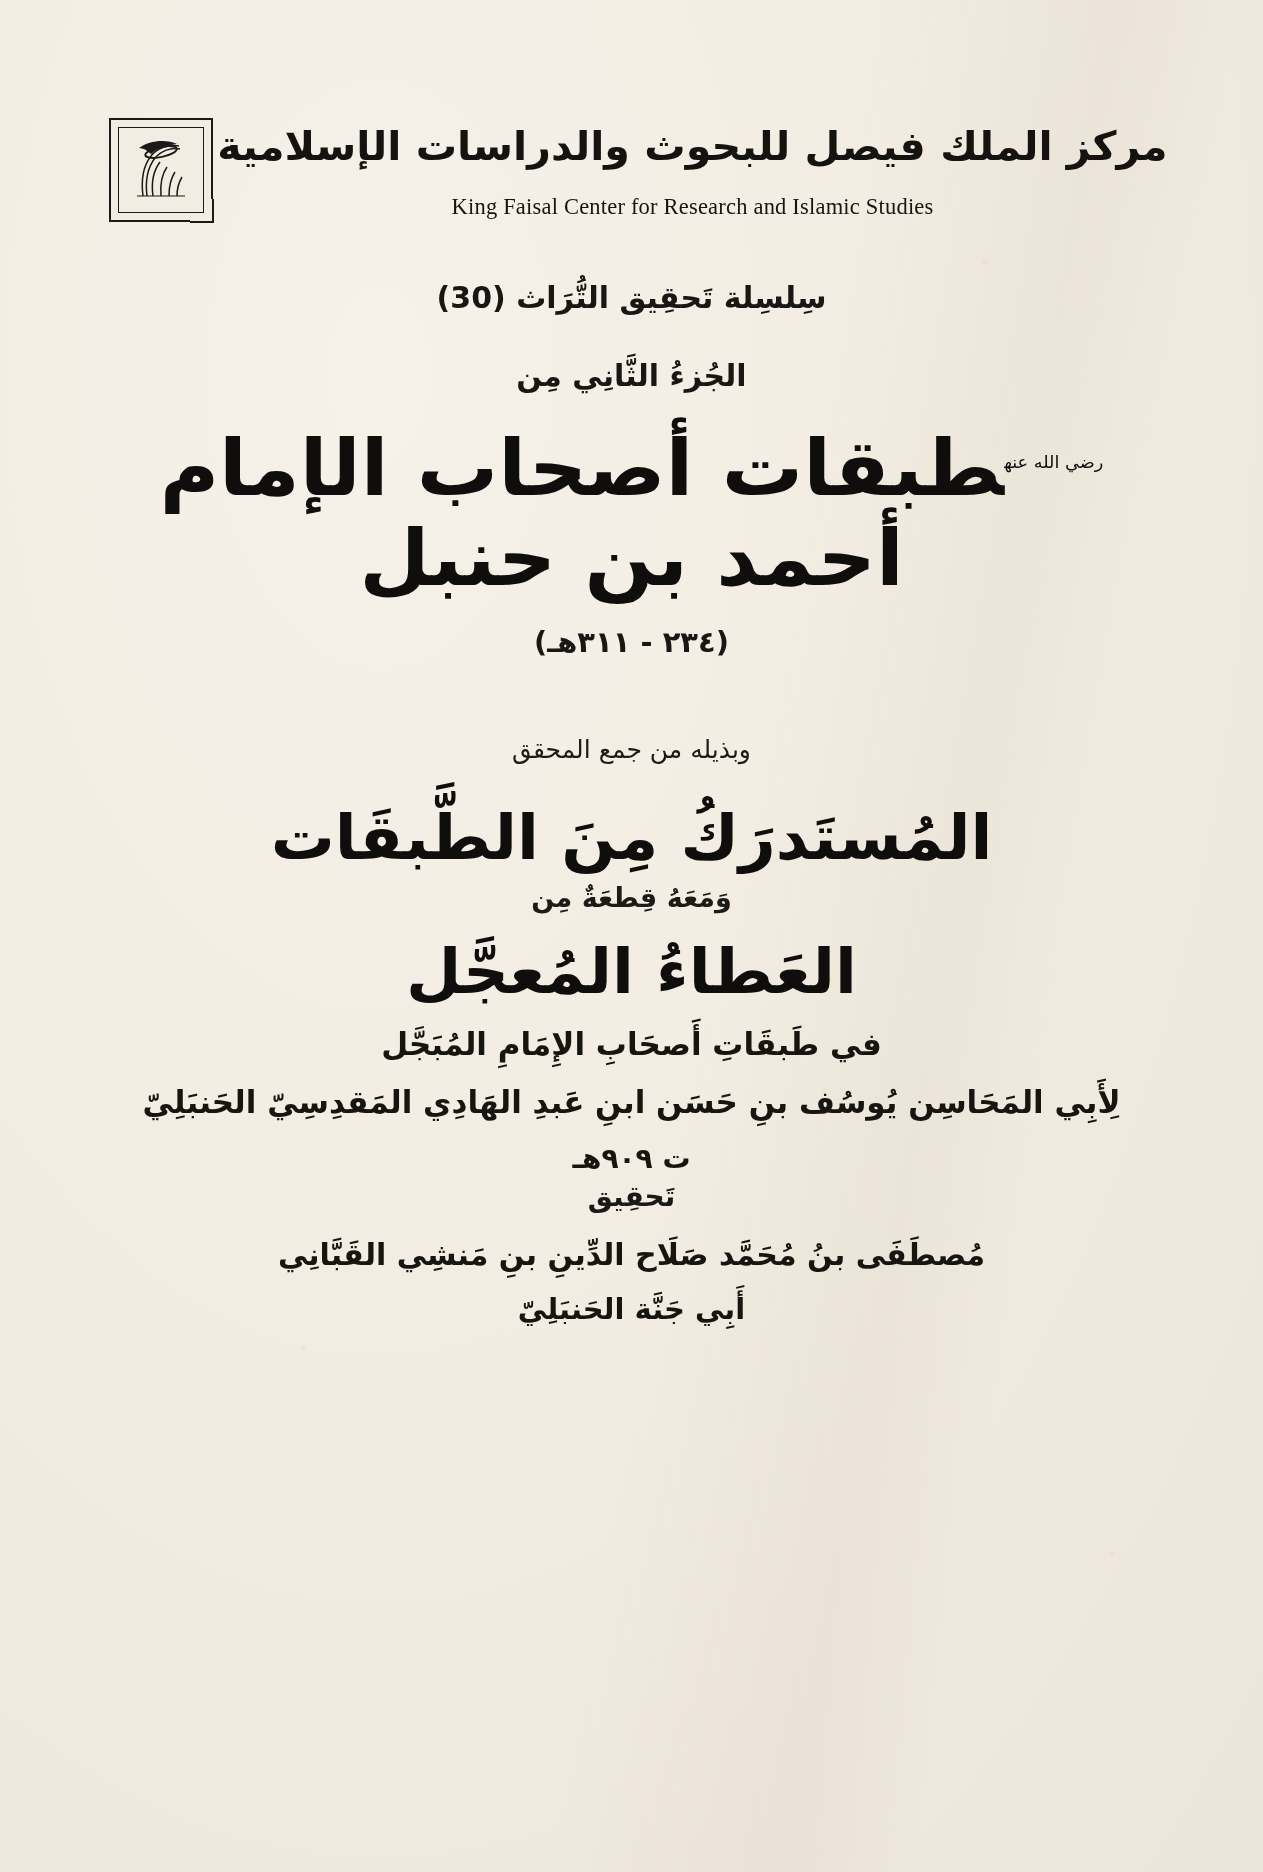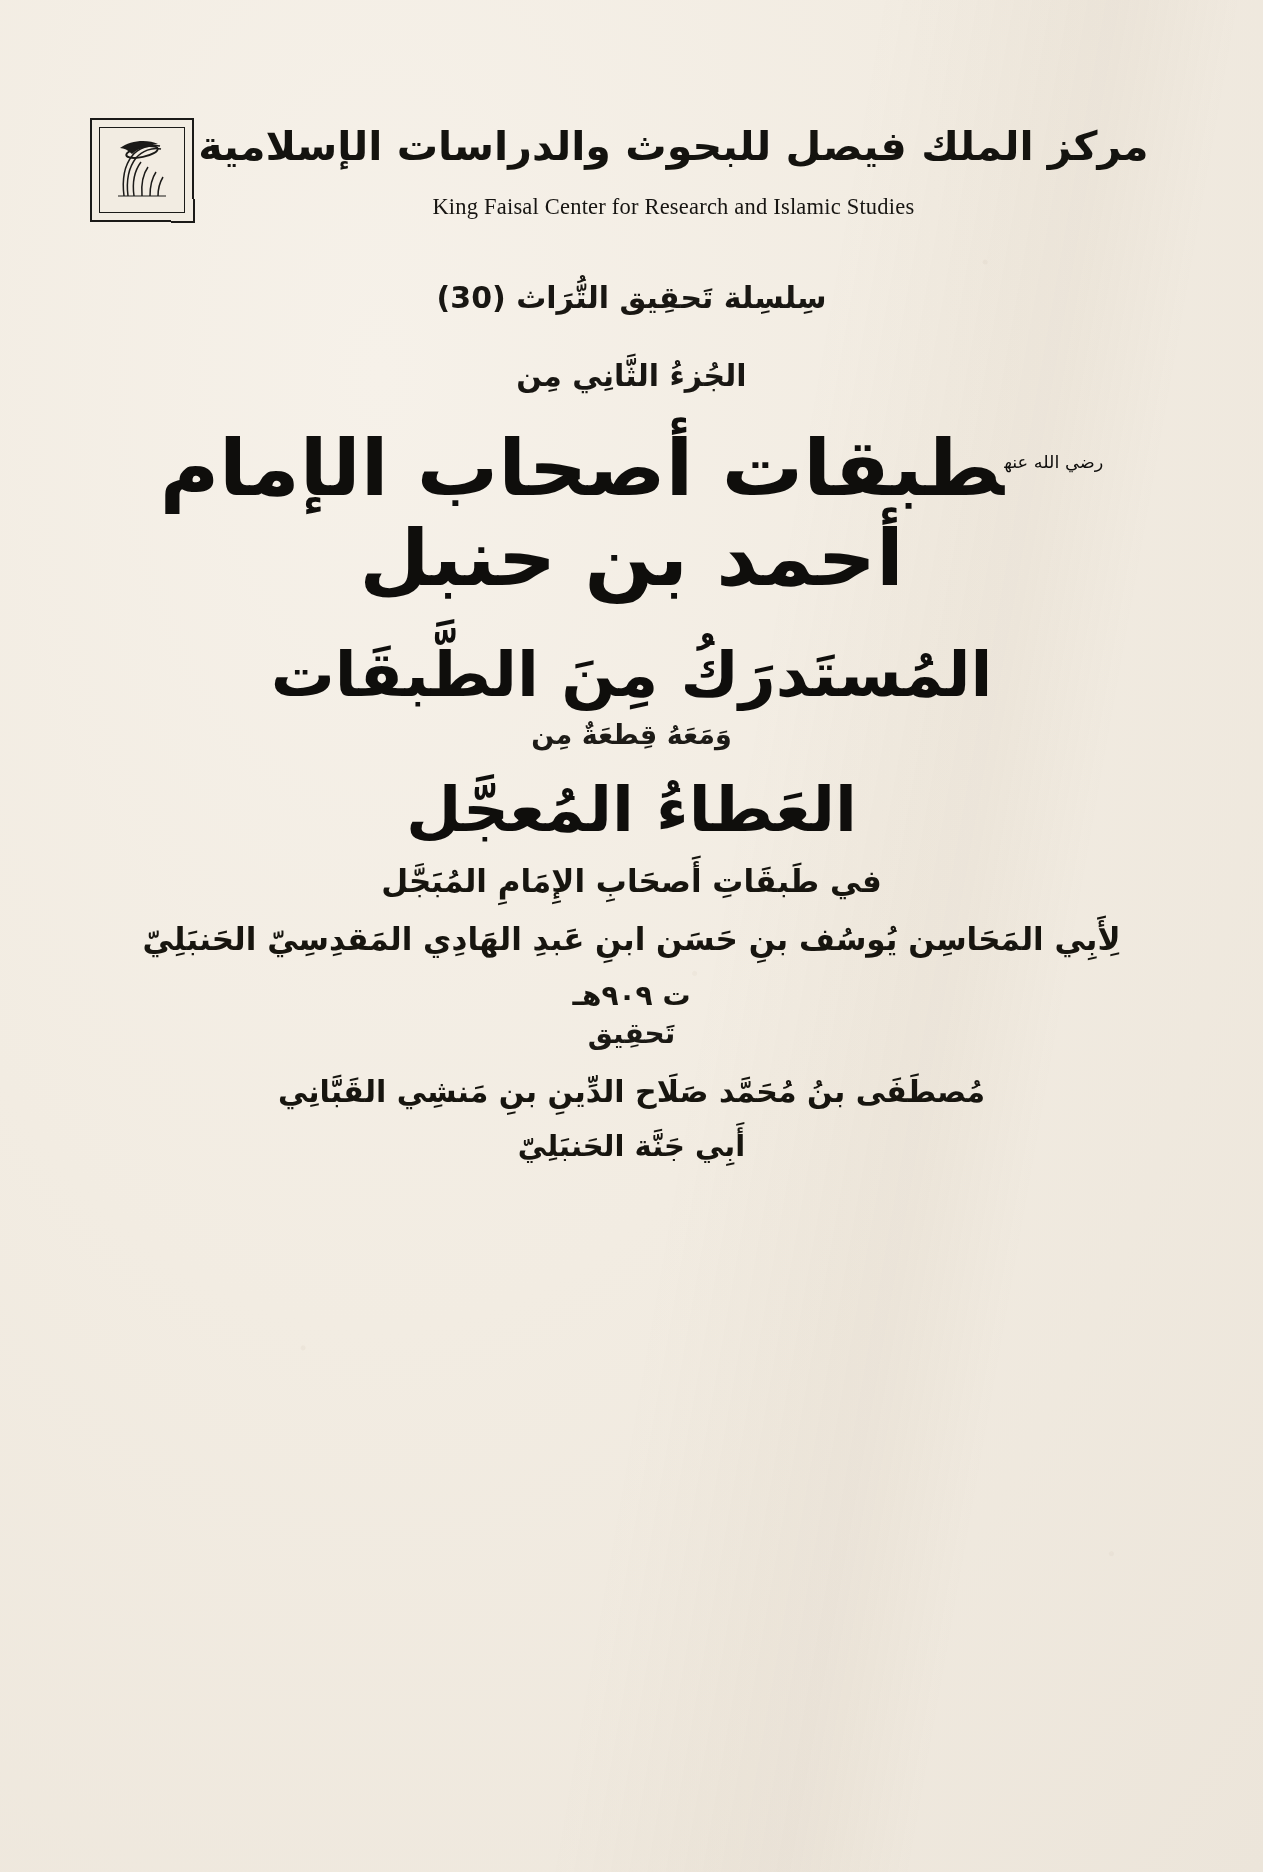--- a/index.html
+++ b/index.html
@@ -49,20 +49,21 @@
     text-align: center;
     box-sizing: border-box;
     padding: 0 90px;
   }
 
   
   .publisher {
     display: flex;
     flex-direction: row-reverse;
     align-items: center;
+    justify-content: center;
     gap: 18px;
     padding-top: 118px;
   }
   .pub-text {
     display: flex;
     flex-direction: column;
     align-items: center;
     justify-content: center;
   }
   .pub-arabic {
@@ -263,21 +264,23 @@
     </div>
 
     <div class="line series">سِلسِلة تَحقِيق التُّرَاث (30)</div>
 
     <div class="line part-of">الجُزءُ الثَّانِي مِن</div>
 
     <div class="line main-title">
       <span class="honorific">رضي الله عنه</span><span>طبقات أصحاب الإمام أحمد بن حنبل</span>
     </div>
 
-
+    <div class="line dates">(٢٣٤ - ٣١١هـ)</div>
+
+    <div class="line appendix-note">وبذيله من جمع المحقق</div>
     <div class="line appendix-title">المُستَدرَكُ مِنَ الطَّبقَات</div>
 
     <div class="line with-it">وَمَعَهُ قِطعَةٌ مِن</div>
     <div class="line second-title">العَطاءُ المُعجَّل</div>
     <div class="line second-subtitle">في طَبقَاتِ أَصحَابِ الإِمَامِ المُبَجَّل</div>
     <div class="line second-author">لِأَبِي المَحَاسِن يُوسُف بنِ حَسَن ابنِ عَبدِ الهَادِي المَقدِسِيّ الحَنبَلِيّ</div>
     <div class="line second-death">ت ٩٠٩هـ</div>
 
     <div class="line edited-label">تَحقِيق</div>
     <div class="line editor-name">مُصطَفَى بنُ مُحَمَّد صَلَاح الدِّينِ بنِ مَنشِي القَبَّانِي</div>

